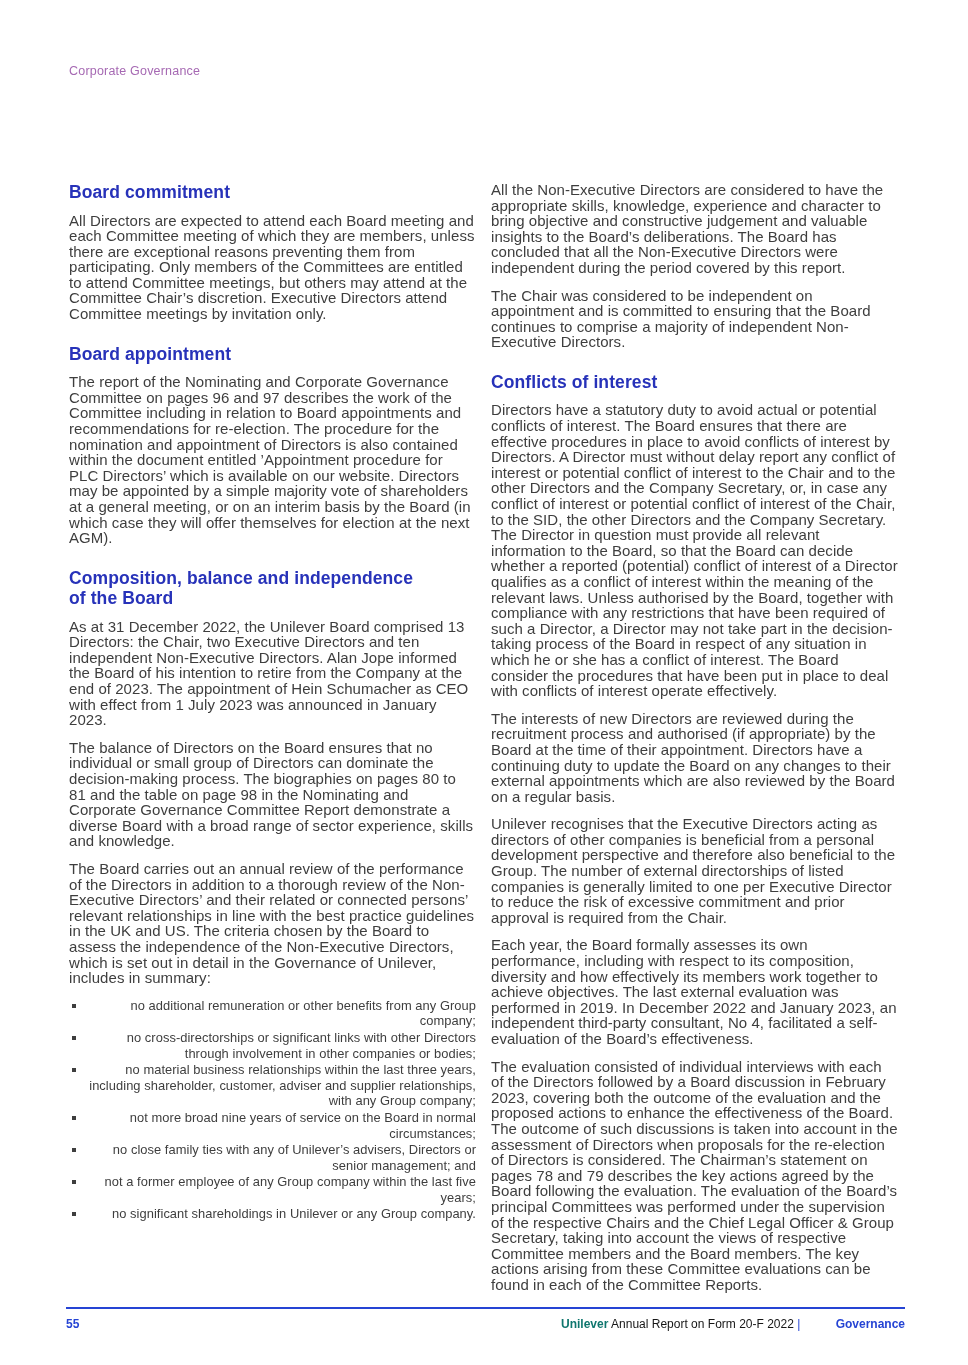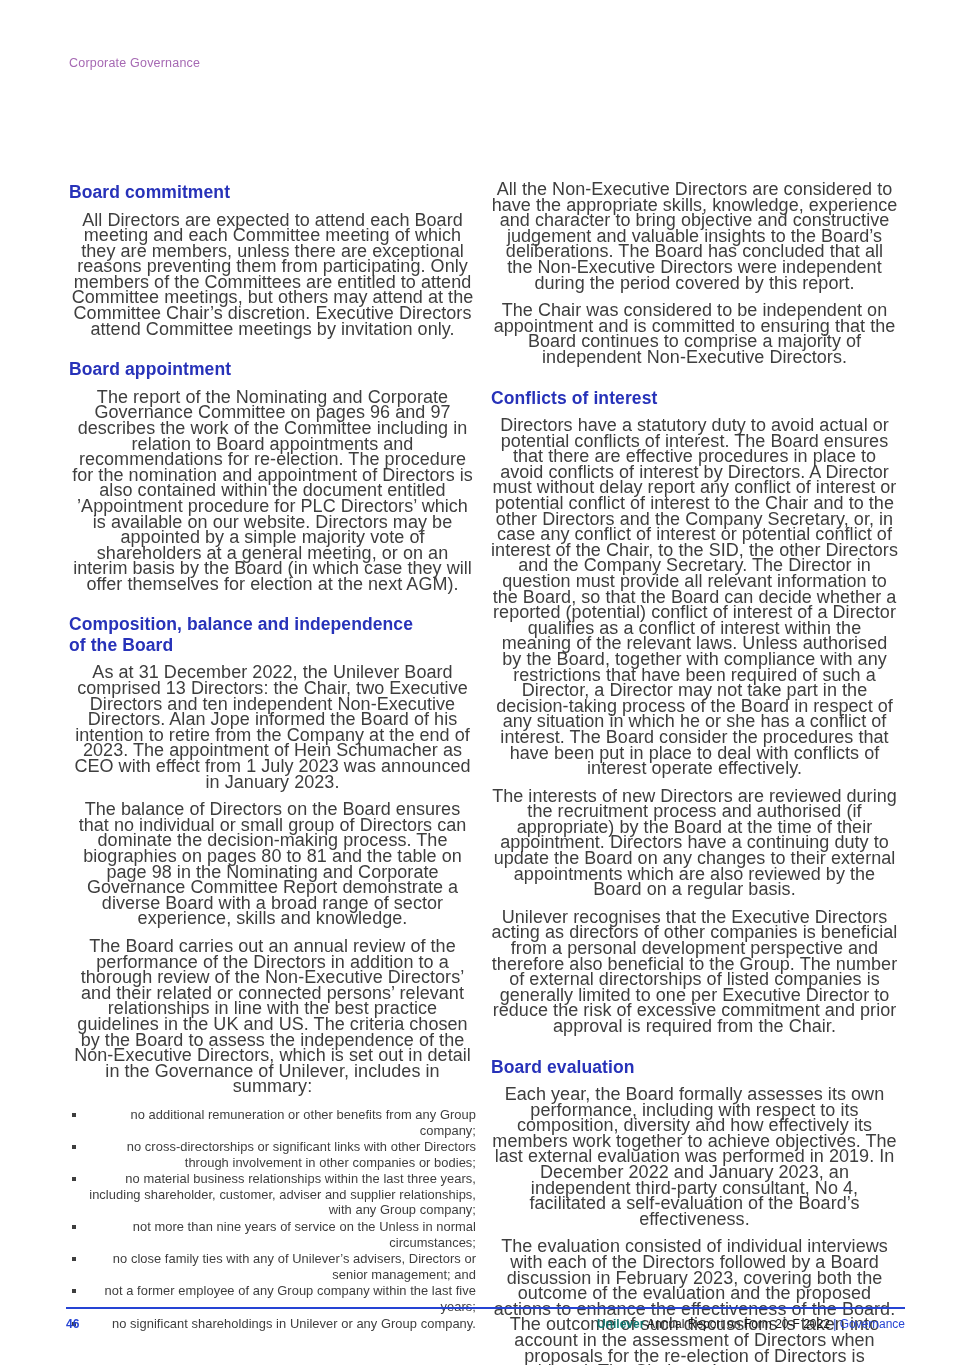--- a/index.html
+++ b/index.html
@@ -6,43 +6,42 @@
   html, body { margin: 0; padding: 0; }
   body {
     width: 968px; height: 1365px;
     background: #ffffff;
     font-family: "Liberation Sans", sans-serif;
     color: var(--body-text, #3E3E3E);
     position: relative;
     overflow: hidden;
   }
   .eyebrow {
-    position: absolute; left: 69px; top: 56px;
+    position: absolute; left: 69px; top: 64px;
     font-size: 12.5px; line-height: 14px;
     color: var(--eyebrow-purple, #A669B3);
     letter-spacing: 0.2px;
   }
   .content {
     position: absolute; left: 69px; right: 70px; top: 182px;
     display: flex; gap: 15px;
   }
   .col { flex: 1 1 0; min-width: 0; }
   .col > :first-child { margin-top: 0 !important; }
   .sec-heading {
     font-size: 17.5px; line-height: 20.5px; font-weight: 700;
     color: var(--accent-blue, #2732B9);
     margin: 22px 0 10px 0;
     white-space: pre-line;
     letter-spacing: 0.1px;
   }
   .body-para {
-    font-size: 18px; line-height: 15.6px;
+    font-size: 15px; line-height: 15.6px;
     margin: 0 0 12px 0;
     letter-spacing: 0.05px;
-    text-align: center;
   }
   .bullet-list { margin: 0 0 12px 0; padding: 0; list-style: none; }
   .bullet-list li {
     position: relative; padding-left: 15px; margin: 1px 0 1px 0;
     font-size: 12.9px; line-height: 15.6px;
     letter-spacing: 0.05px;
     text-align: right;
   }
   .bullet-list li::before {
     content: ""; position: absolute; left: 3px; top: 6px;
@@ -54,21 +53,21 @@
     padding-top: 8px;
   }
   .footer-row {
     display: flex; justify-content: space-between; align-items: baseline;
     font-size: 12px; line-height: 14px;
   }
   .page-num { font-weight: 700; color: var(--footer-blue, #2544D4); }
   .footer-right { color: #161616; }
   .footer-right .brand { font-weight: 700; color: #0f766e; }
   .footer-right .sep { color: var(--footer-blue, #2544D4); font-weight: 400; }
-  .footer-right .section-accent { color: var(--footer-blue, #2544D4); font-weight: 400; }
+  .footer-right .section-accent { color: var(--footer-blue, #2544D4); font-weight: 700; margin-left: 32px; }
 </style>
 </head>
 <body>
 
 <div class="page">
 
   <div class="eyebrow">Corporate Governance</div>
 
   <div class="content">
     <div class="col" id="col-left">
@@ -78,39 +77,38 @@
         <p class="body-para">The report of the Nominating and Corporate Governance Committee on pages 96 and 97 describes the work of the Committee including in relation to Board appointments and recommendations for re-election. The procedure for the nomination and appointment of Directors is also contained within the document entitled ’Appointment procedure for PLC Directors’ which is available on our website. Directors may be appointed by a simple majority vote of shareholders at a general meeting, or on an interim basis by the Board (in which case they will offer themselves for election at the next AGM).</p>
         <h2 class="sec-heading">Composition, balance and independence
 of the Board</h2>
         <p class="body-para">As at 31 December 2022, the Unilever Board comprised 13 Directors: the Chair, two Executive Directors and ten independent Non-Executive Directors. Alan Jope informed the Board of his intention to retire from the Company at the end of 2023. The appointment of Hein Schumacher as CEO with effect from 1 July 2023 was announced in January 2023.</p>
         <p class="body-para">The balance of Directors on the Board ensures that no individual or small group of Directors can dominate the decision-making process. The biographies on pages 80 to 81 and the table on page 98 in the Nominating and Corporate Governance Committee Report demonstrate a diverse Board with a broad range of sector experience, skills and knowledge.</p>
         <p class="body-para">The Board carries out an annual review of the performance of the Directors in addition to a thorough review of the Non-Executive Directors’ and their related or connected persons’ relevant relationships in line with the best practice guidelines in the UK and US. The criteria chosen by the Board to assess the independence of the Non-Executive Directors, which is set out in detail in the Governance of Unilever, includes in summary:</p>
         <ul class="bullet-list">
           <li>no additional remuneration or other benefits from any Group company;</li>
           <li>no cross-directorships or significant links with other Directors through involvement in other companies or bodies;</li>
           <li>no material business relationships within the last three years, including shareholder, customer, adviser and supplier relationships, with any Group company;</li>
-          <li>not more than nine years of service on the Unless in normal circumstances;</li>
+          <li>not more broad nine years of service on the Board in normal circumstances;</li>
           <li>no close family ties with any of Unilever’s advisers, Directors or senior management; and</li>
           <li>not a former employee of any Group company within the last five years;</li>
           <li>no significant shareholdings in Unilever or any Group company.</li>
         </ul>
       </div>
     <div class="col" id="col-right">
         <p class="body-para">All the Non-Executive Directors are considered to have the appropriate skills, knowledge, experience and character to bring objective and constructive judgement and valuable insights to the Board’s deliberations. The Board has concluded that all the Non-Executive Directors were independent during the period covered by this report.</p>
         <p class="body-para">The Chair was considered to be independent on appointment and is committed to ensuring that the Board continues to comprise a majority of independent Non-Executive Directors.</p>
         <h2 class="sec-heading">Conflicts of interest</h2>
         <p class="body-para">Directors have a statutory duty to avoid actual or potential conflicts of interest. The Board ensures that there are effective procedures in place to avoid conflicts of interest by Directors. A Director must without delay report any conflict of interest or potential conflict of interest to the Chair and to the other Directors and the Company Secretary, or, in case any conflict of interest or potential conflict of interest of the Chair, to the SID, the other Directors and the Company Secretary. The Director in question must provide all relevant information to the Board, so that the Board can decide whether a reported (potential) conflict of interest of a Director qualifies as a conflict of interest within the meaning of the relevant laws. Unless authorised by the Board, together with compliance with any restrictions that have been required of such a Director, a Director may not take part in the decision-taking process of the Board in respect of any situation in which he or she has a conflict of interest. The Board consider the procedures that have been put in place to deal with conflicts of interest operate effectively.</p>
         <p class="body-para">The interests of new Directors are reviewed during the recruitment process and authorised (if appropriate) by the Board at the time of their appointment. Directors have a continuing duty to update the Board on any changes to their external appointments which are also reviewed by the Board on a regular basis.</p>
         <p class="body-para">Unilever recognises that the Executive Directors acting as directors of other companies is beneficial from a personal development perspective and therefore also beneficial to the Group. The number of external directorships of listed companies is generally limited to one per Executive Director to reduce the risk of excessive commitment and prior approval is required from the Chair.</p>
-        <h2 class="sec-heading">Board evaluation</h2>
         <p class="body-para">Each year, the Board formally assesses its own performance, including with respect to its composition, diversity and how effectively its members work together to achieve objectives. The last external evaluation was performed in 2019. In December 2022 and January 2023, an independent third-party consultant, No 4, facilitated a self-evaluation of the Board’s effectiveness.</p>
         <p class="body-para">The evaluation consisted of individual interviews with each of the Directors followed by a Board discussion in February 2023, covering both the outcome of the evaluation and the proposed actions to enhance the effectiveness of the Board. The outcome of such discussions is taken into account in the assessment of Directors when proposals for the re-election of Directors is considered. The Chairman’s statement on pages 78 and 79 describes the key actions agreed by the Board following the evaluation. The evaluation of the Board’s principal Committees was performed under the supervision of the respective Chairs and the Chief Legal Officer &amp; Group Secretary, taking into account the views of respective Committee members and the Board members. The key actions arising from these Committee evaluations can be found in each of the Committee Reports.</p>
       </div>
   </div>
 
   <div class="footer">
     <div class="footer-row">
-      <span class="page-num">46</span>
+      <span class="page-num">55</span>
       <span class="footer-right"><span class="brand">Unilever</span><span> Annual Report on Form 20-F 2022 </span><span class="sep">| </span><span class="section-accent">Governance</span></span>
     </div>
   </div>
 
 </div>
 
 </body></html>

